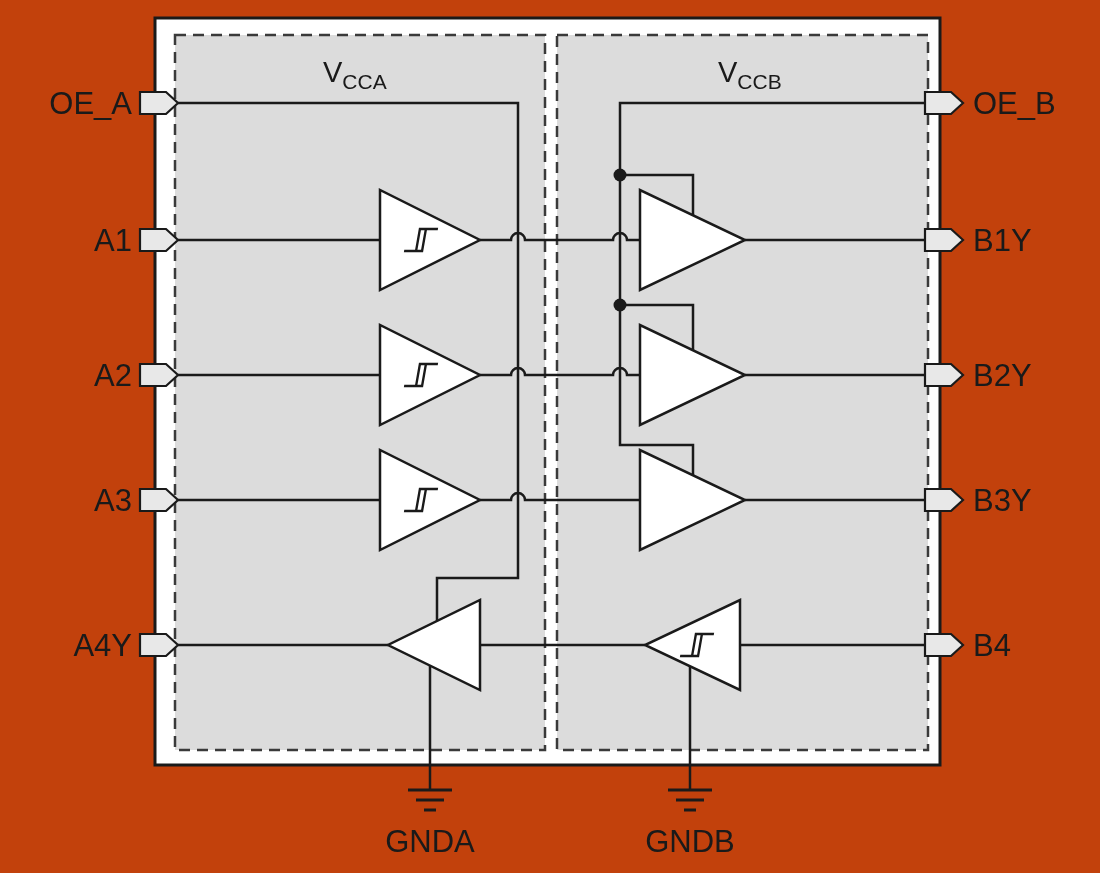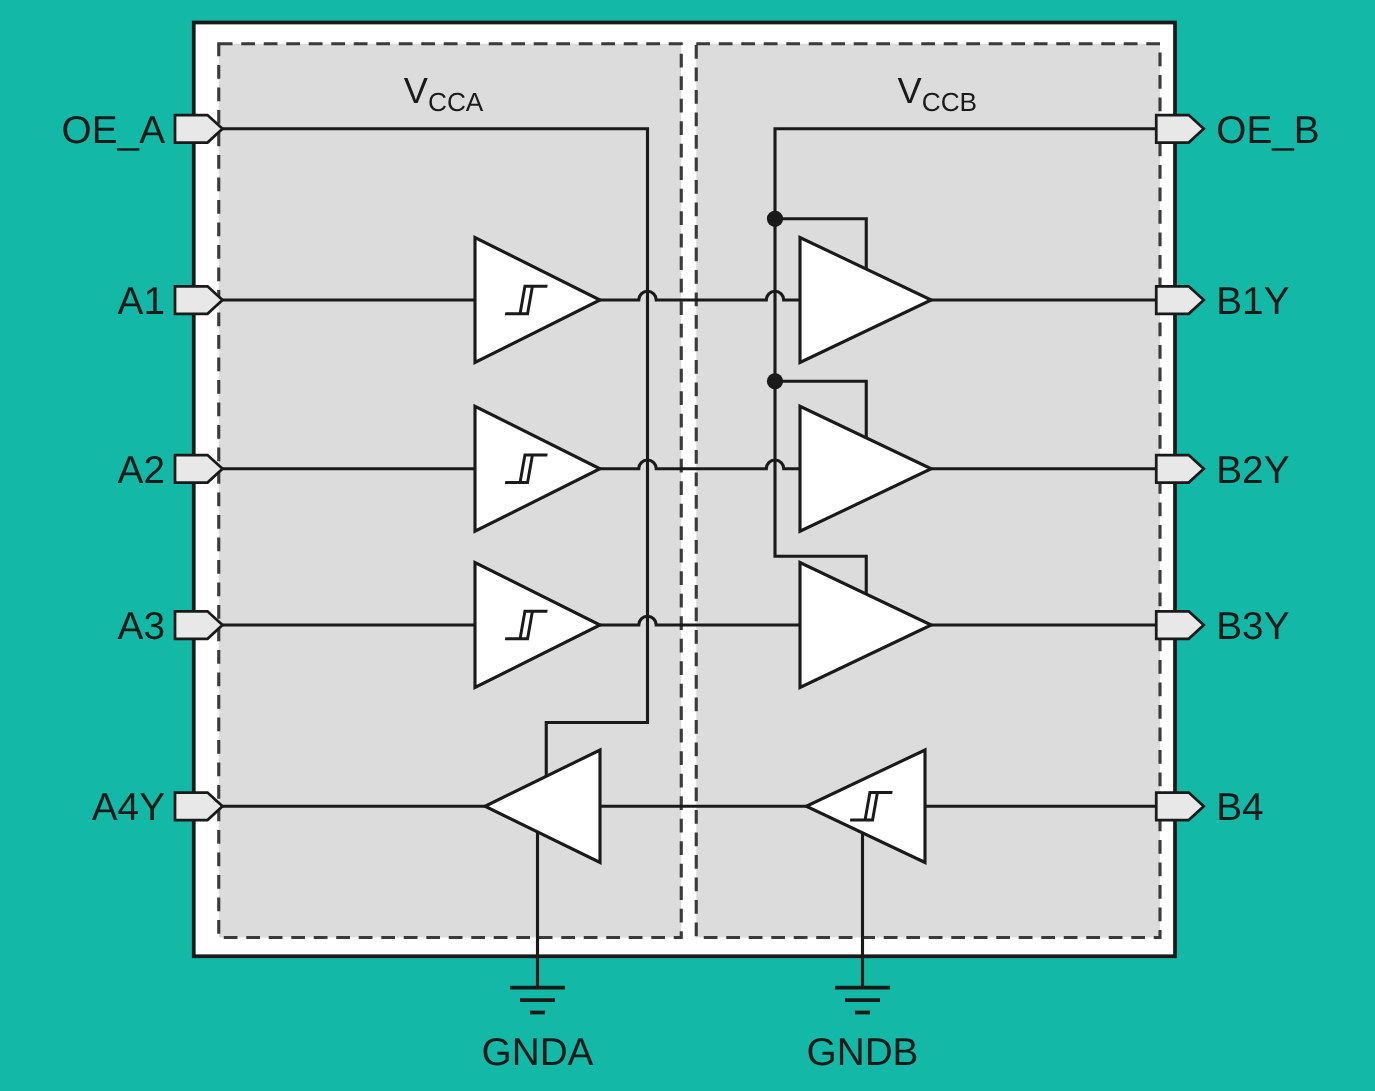--- a/index.html
+++ b/index.html
@@ -4,21 +4,21 @@
 <style>
   html, body {
     margin: 0;
     padding: 0;
     background: #ffffff;
   }
   .stage {
     position: relative;
     width: 1100px;
     height: 873px;
-    background: #14b8a6;
+    background: #c2410c;
     font-family: "Liberation Sans", sans-serif;
   }
   svg text {
     font-family: "Liberation Sans", sans-serif;
     fill: #1a1a1a;
   }
   .wire { stroke: #1a1a1a; stroke-width: 2.5; fill: none; }
   .tri  { fill: #ffffff; stroke: #1a1a1a; stroke-width: 2.5; stroke-linejoin: miter; }
   .pin  { fill: #e8e8e8; stroke: #1a1a1a; stroke-width: 2.2; stroke-linejoin: miter; }
   .dashbox { fill: #dcdcdc; stroke: #3a3a3a; stroke-width: 2.5; stroke-dasharray: 11 7; }

